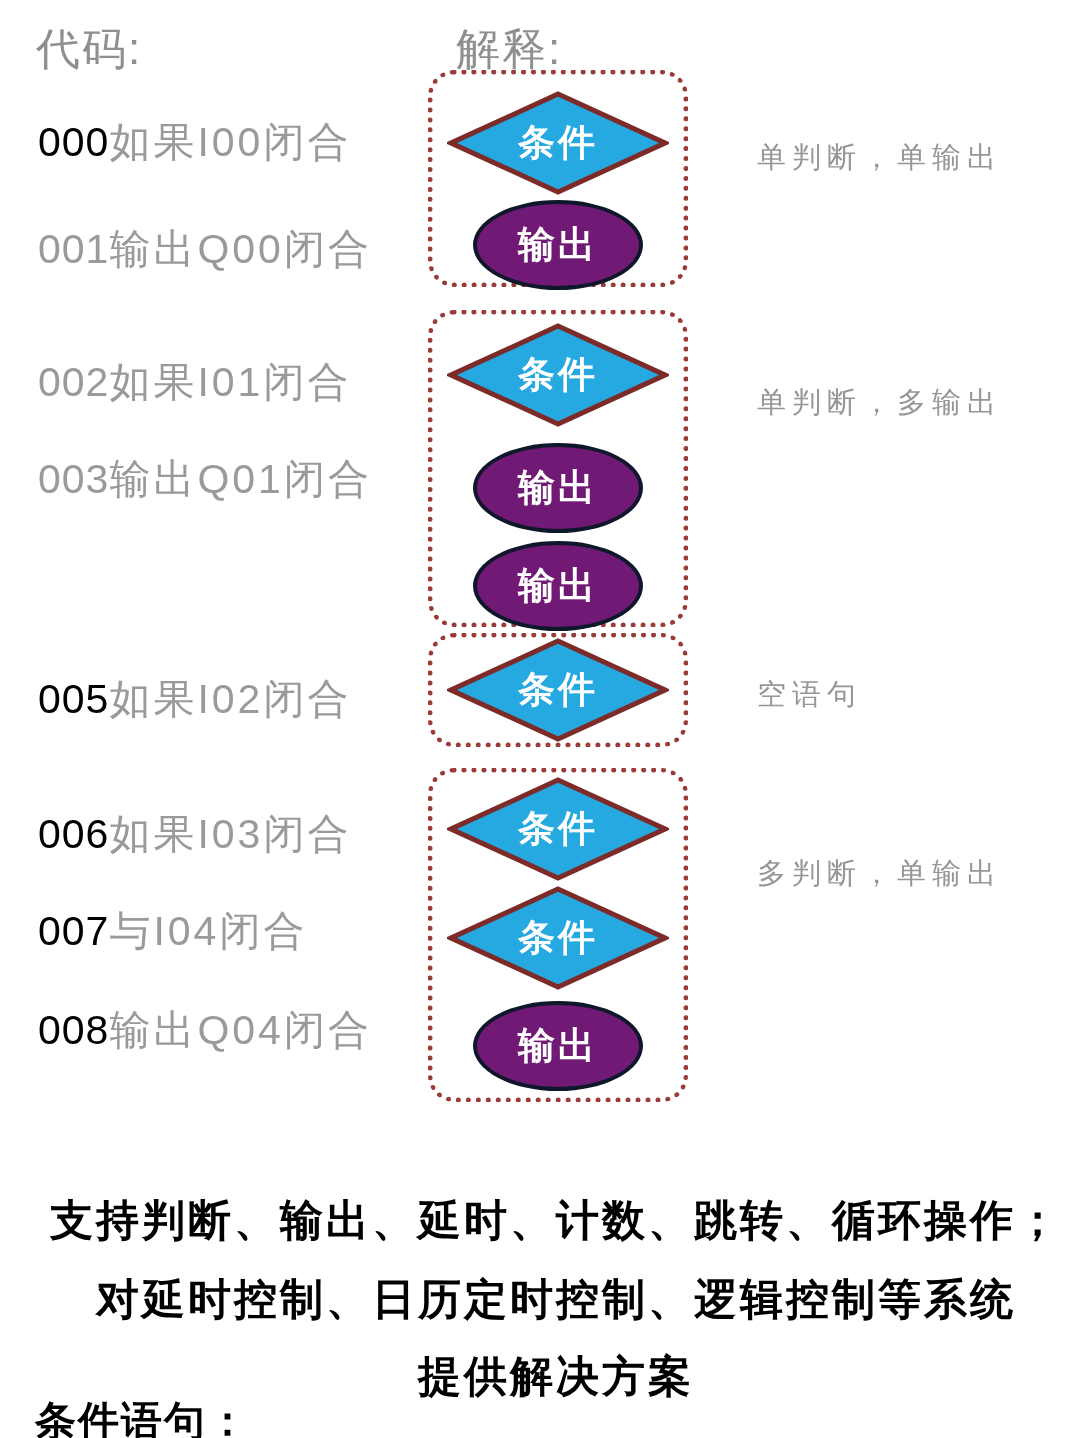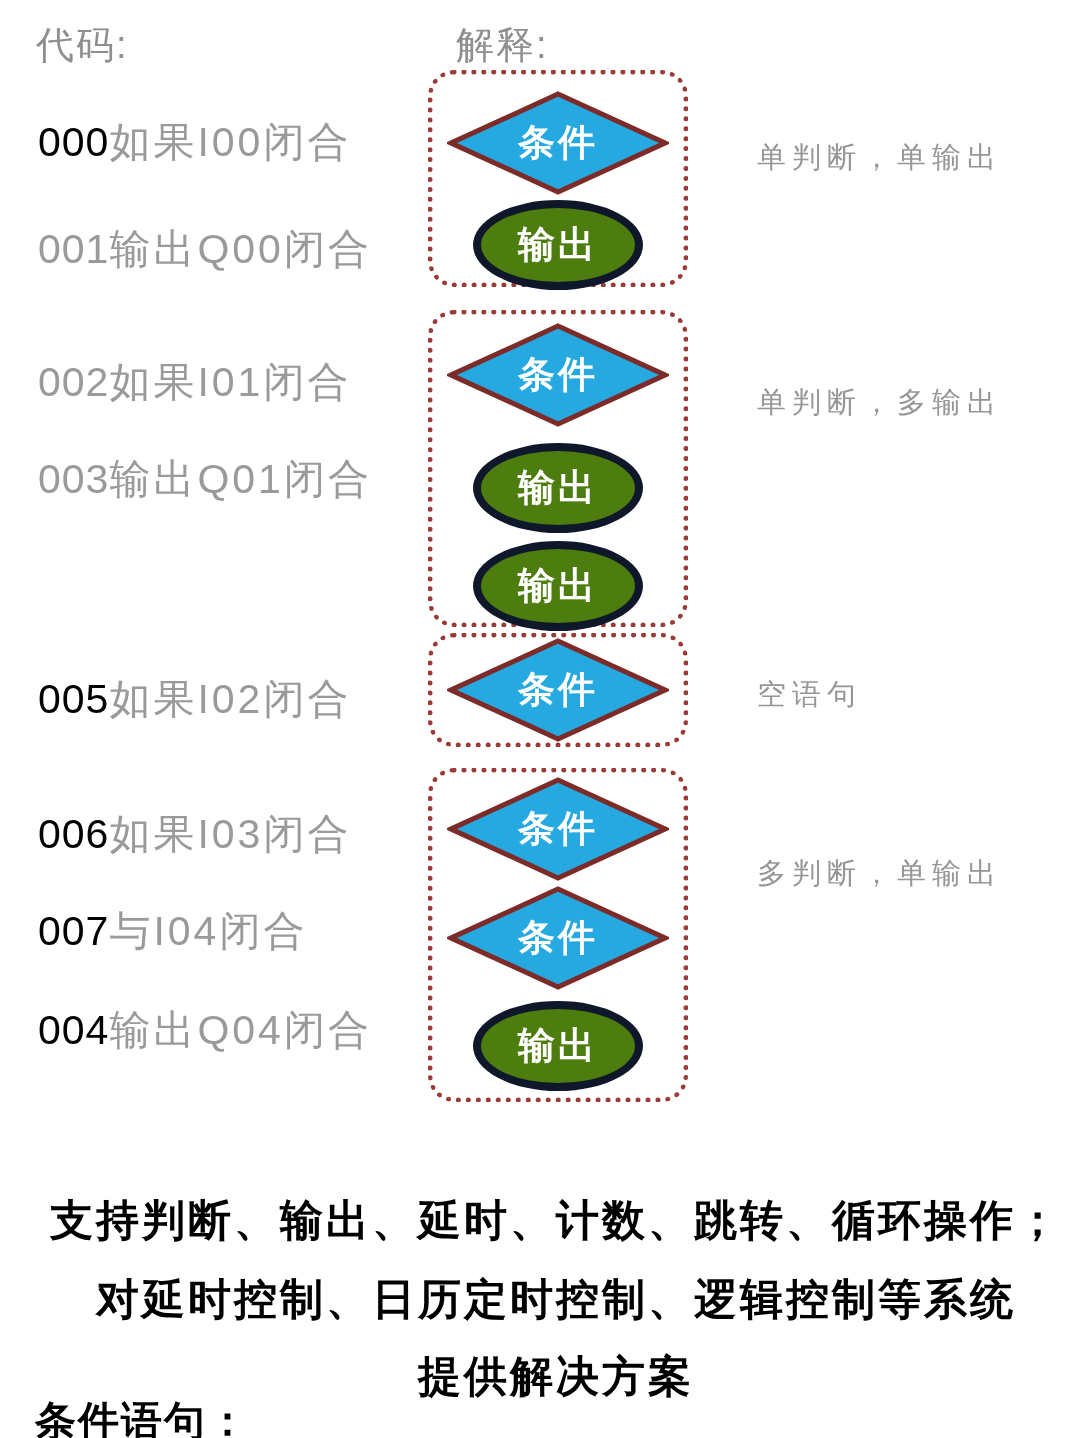--- a/index.html
+++ b/index.html
@@ -1,21 +1,21 @@
 <!DOCTYPE html>
 <html><head>
 <meta charset="utf-8">
 <style>
   html,body{margin:0;padding:0;background:#fff;}
   .canvas{
     position:relative;width:1080px;height:1438px;background:#ffffff;overflow:hidden;
     font-family:"Liberation Sans","DejaVu Sans",sans-serif;
   }
   .hdr{
-    position:absolute;font-size:38px;color:#8f8f8f;font-weight:500;letter-spacing:2px;white-space:nowrap;
+    position:absolute;font-size:44px;color:#8f8f8f;font-weight:500;letter-spacing:2px;white-space:nowrap;
   }
   .code-hdr{left:36px;top:20px;}
   .explain-hdr{left:456px;top:20px;}
   .code-line{
     position:absolute;left:38px;font-size:41px;color:#9a9a9a;letter-spacing:3px;white-space:nowrap;
   }
   .code-line .num{letter-spacing:1px;}
   .num.black{color:#000000;}
   .num.gray{color:#9a9a9a;}
   .group{
@@ -23,21 +23,21 @@
     border:5px dotted #9a3b38;border-radius:26px;
   }
   .shape{position:absolute;left:50%;transform:translateX(-50%);}
   .diamond{width:222px;height:104px;}
   .diamond svg{display:block;width:222px;height:104px;}
   .shape .lbl{
     position:absolute;top:0;left:0;right:0;bottom:0;display:flex;align-items:center;justify-content:center;
     color:#ffffff;font-weight:bold;font-size:37px;letter-spacing:3px;
   }
   .ellipse{
-    width:170px;height:90px;box-sizing:border-box;background:#4d7c0f;border:8px solid #0f172a;border-radius:50%;
+    width:170px;height:90px;box-sizing:border-box;background:#701a75;border:4px solid #0f172a;border-radius:50%;
   }
   .glabel{
     position:absolute;left:757px;font-size:29px;color:#969696;letter-spacing:6px;white-space:nowrap;
   }
   .bline{
     position:absolute;left:0;right:0;text-align:center;font-size:43px;font-weight:bold;color:#000000;letter-spacing:3px;white-space:nowrap;margin-left:32px;
   }
   .section-label{
     position:absolute;left:35px;font-size:41px;font-weight:bold;color:#000000;letter-spacing:2px;white-space:nowrap;
   }
@@ -50,21 +50,21 @@
   <div class="hdr code-hdr">代码:</div>
   <div class="hdr explain-hdr">解释:</div>
 
   <div class="code-line" style="top:115px"><span class="num black">000</span><span class="txt">如果I00闭合</span></div>
   <div class="code-line" style="top:222px"><span class="num gray">001</span><span class="txt">输出Q00闭合</span></div>
   <div class="code-line" style="top:355px"><span class="num gray">002</span><span class="txt">如果I01闭合</span></div>
   <div class="code-line" style="top:452px"><span class="num gray">003</span><span class="txt">输出Q01闭合</span></div>
   <div class="code-line" style="top:672px"><span class="num black">005</span><span class="txt">如果I02闭合</span></div>
   <div class="code-line" style="top:807px"><span class="num black">006</span><span class="txt">如果I03闭合</span></div>
   <div class="code-line" style="top:904px"><span class="num black">007</span><span class="txt">与I04闭合</span></div>
-  <div class="code-line" style="top:1003px"><span class="num black">004</span><span class="txt">输出Q04闭合</span></div>
+  <div class="code-line" style="top:1003px"><span class="num black">008</span><span class="txt">输出Q04闭合</span></div>
 
   <div class="group" style="top:70px;height:217px">
     <div class="shape diamond" style="top:16px">
       <svg viewBox="0 0 222 104">
           <polygon points="111,3 218,52 111,101 4,52" fill="#25a9e0" stroke="#7d2b28" stroke-width="5"></polygon>
         </svg>
       <span class="lbl">条件</span>
     </div>
     <div class="shape ellipse" style="top:125px">
       <span class="lbl">输出</span>

